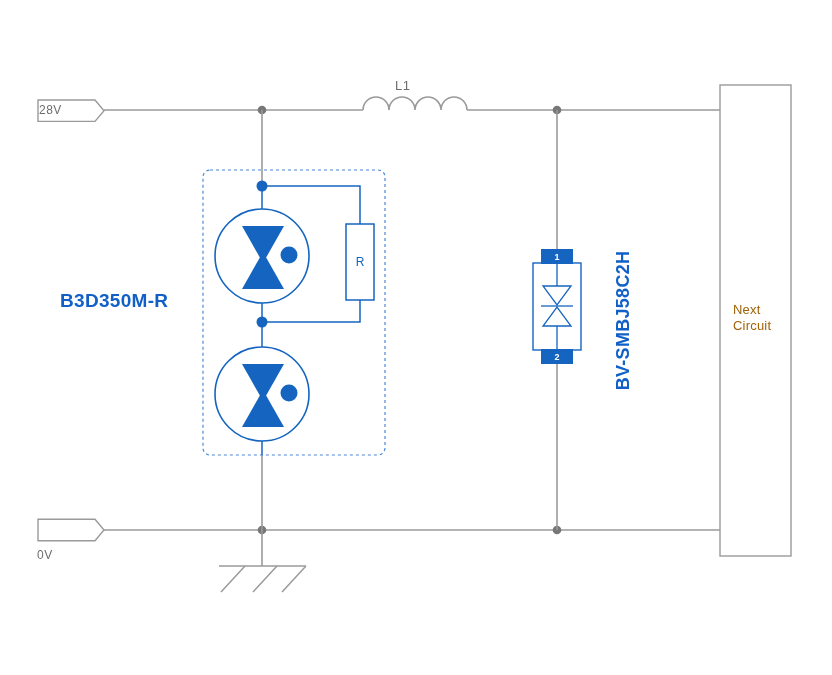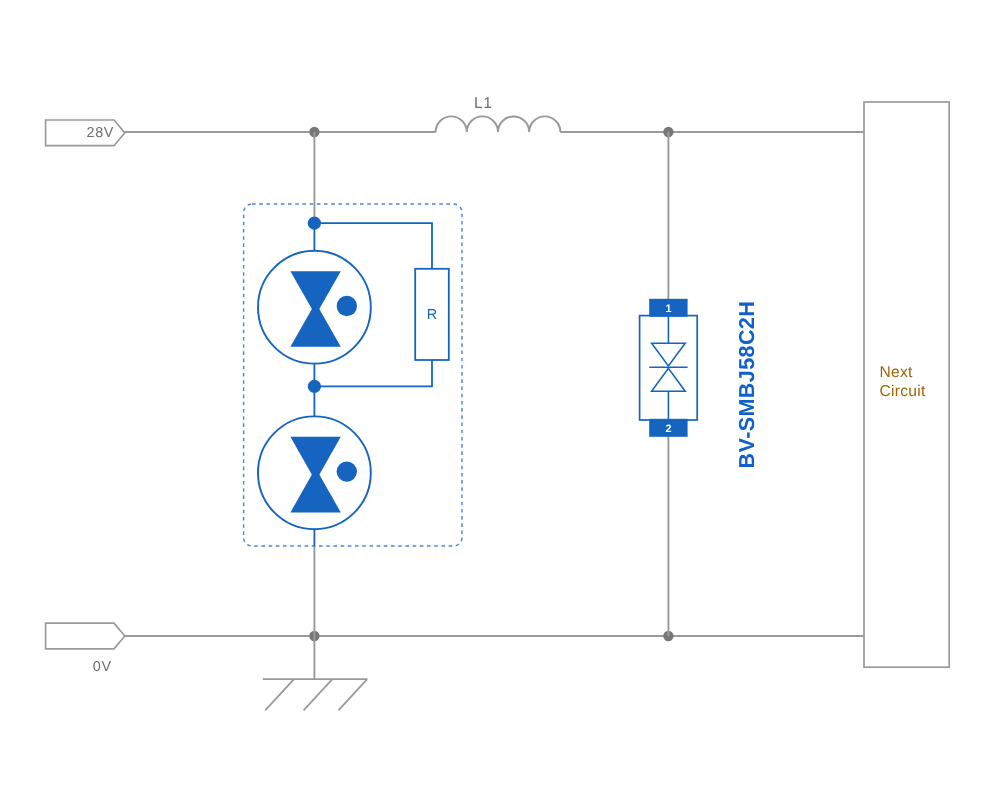--- a/index.html
+++ b/index.html
@@ -6,21 +6,21 @@
   .canvas{
     position:relative;
     width:832px;height:675px;
     background:#ffffff;
     font-family:"Liberation Sans", sans-serif;
     overflow:hidden;
   }
   .canvas svg{position:absolute;left:0;top:0;}
   .overlay{position:absolute;}
   .tag-text{
-    width:56px;text-align:right;
+    width:56px;text-align:left;
     font-size:12px;color:#6e6e6e;letter-spacing:.5px;
   }
   .l1-text{
     width:40px;
     font-size:13px;color:#6e6e6e;letter-spacing:.5px;
   }
   .part-label{
     color:#1060c8;
     font-size:19px;
     font-weight:600;
@@ -120,20 +120,21 @@
     <rect x="541" y="249" width="32" height="15" fill="#1565c0"></rect>
     <rect x="541" y="349" width="32" height="15" fill="#1565c0"></rect>
   </svg>
 
   <div class="overlay tag-text" style="left:39px;top:103px;">28V</div>
 
   <div class="overlay tag-text" style="left:37px;top:548px;">0V</div>
 
   <div class="overlay l1-text" style="left:395px;top:78px;">L1</div>
 
+  <div class="overlay part-label" style="left:60px;top:290px;">B3D350M-R</div>
 
   <div class="overlay part-label tvs-label" style="left:523px;top:310px;">BV-SMBJ58C2H</div>
 
   <div class="overlay next-label" style="left:733px;top:302px;">
     <div>Next</div>
     <div>Circuit</div>
   </div>
 
   <div class="overlay r-label" style="left:346px;top:224px;">R</div>
 

